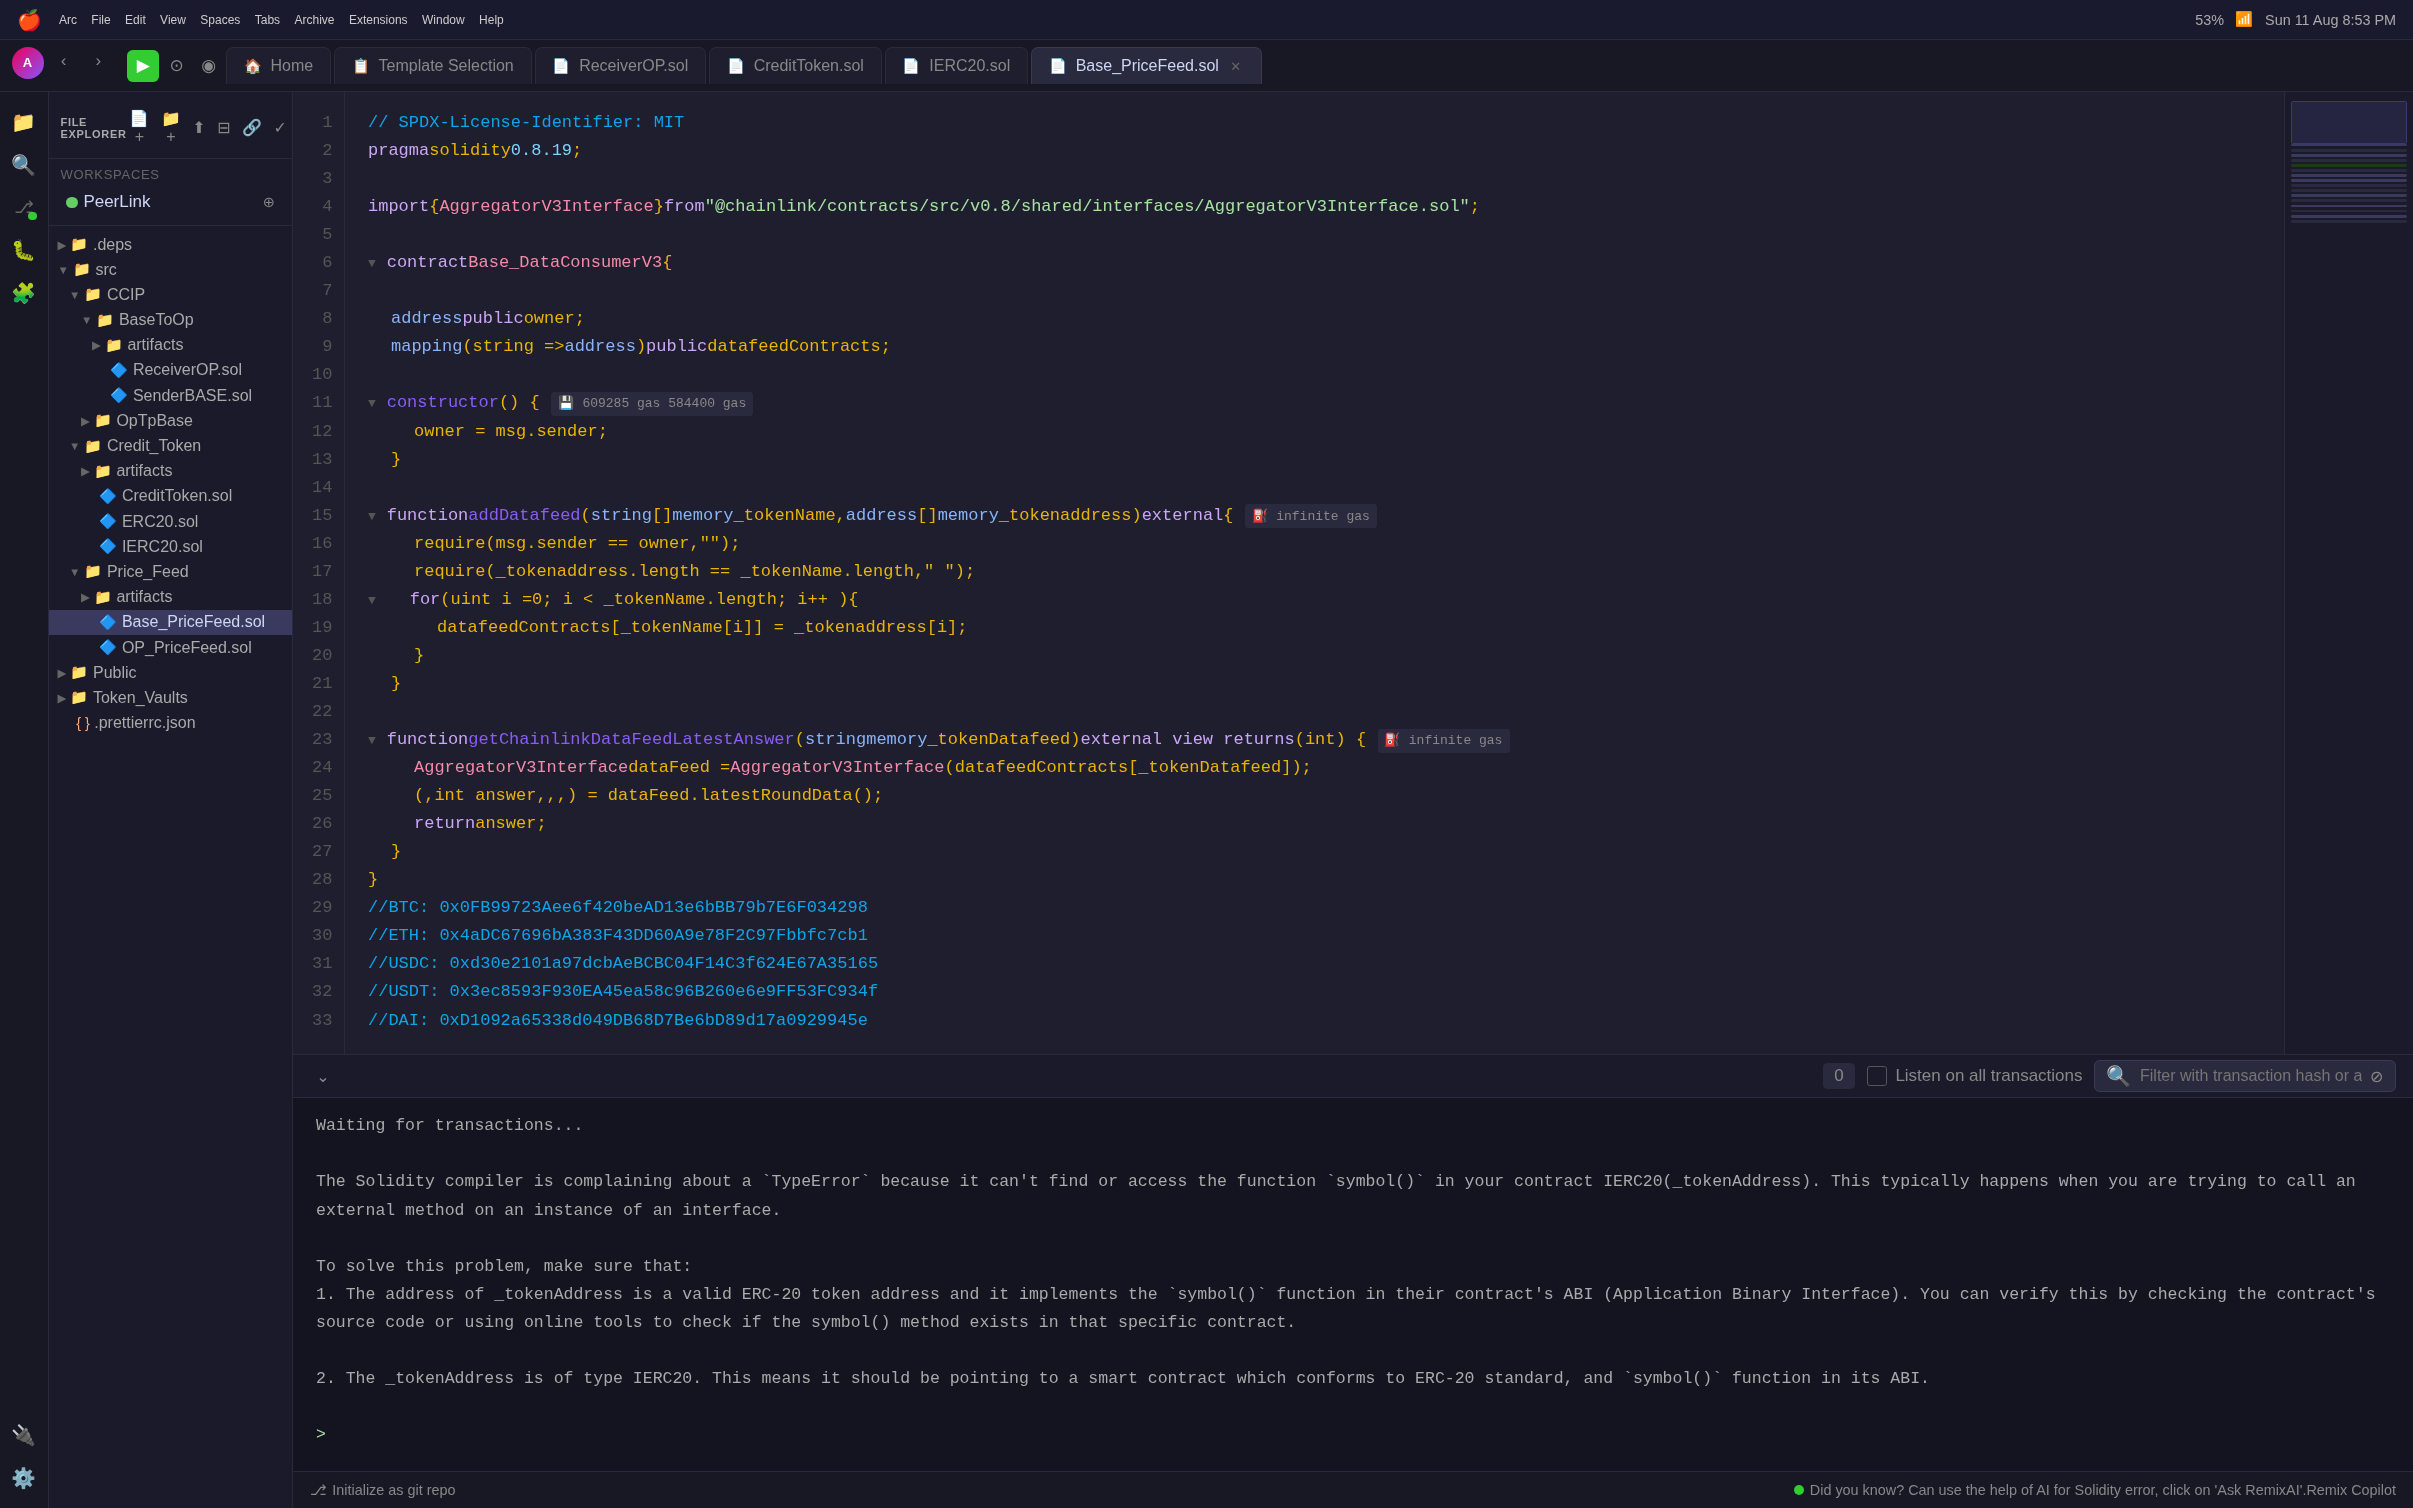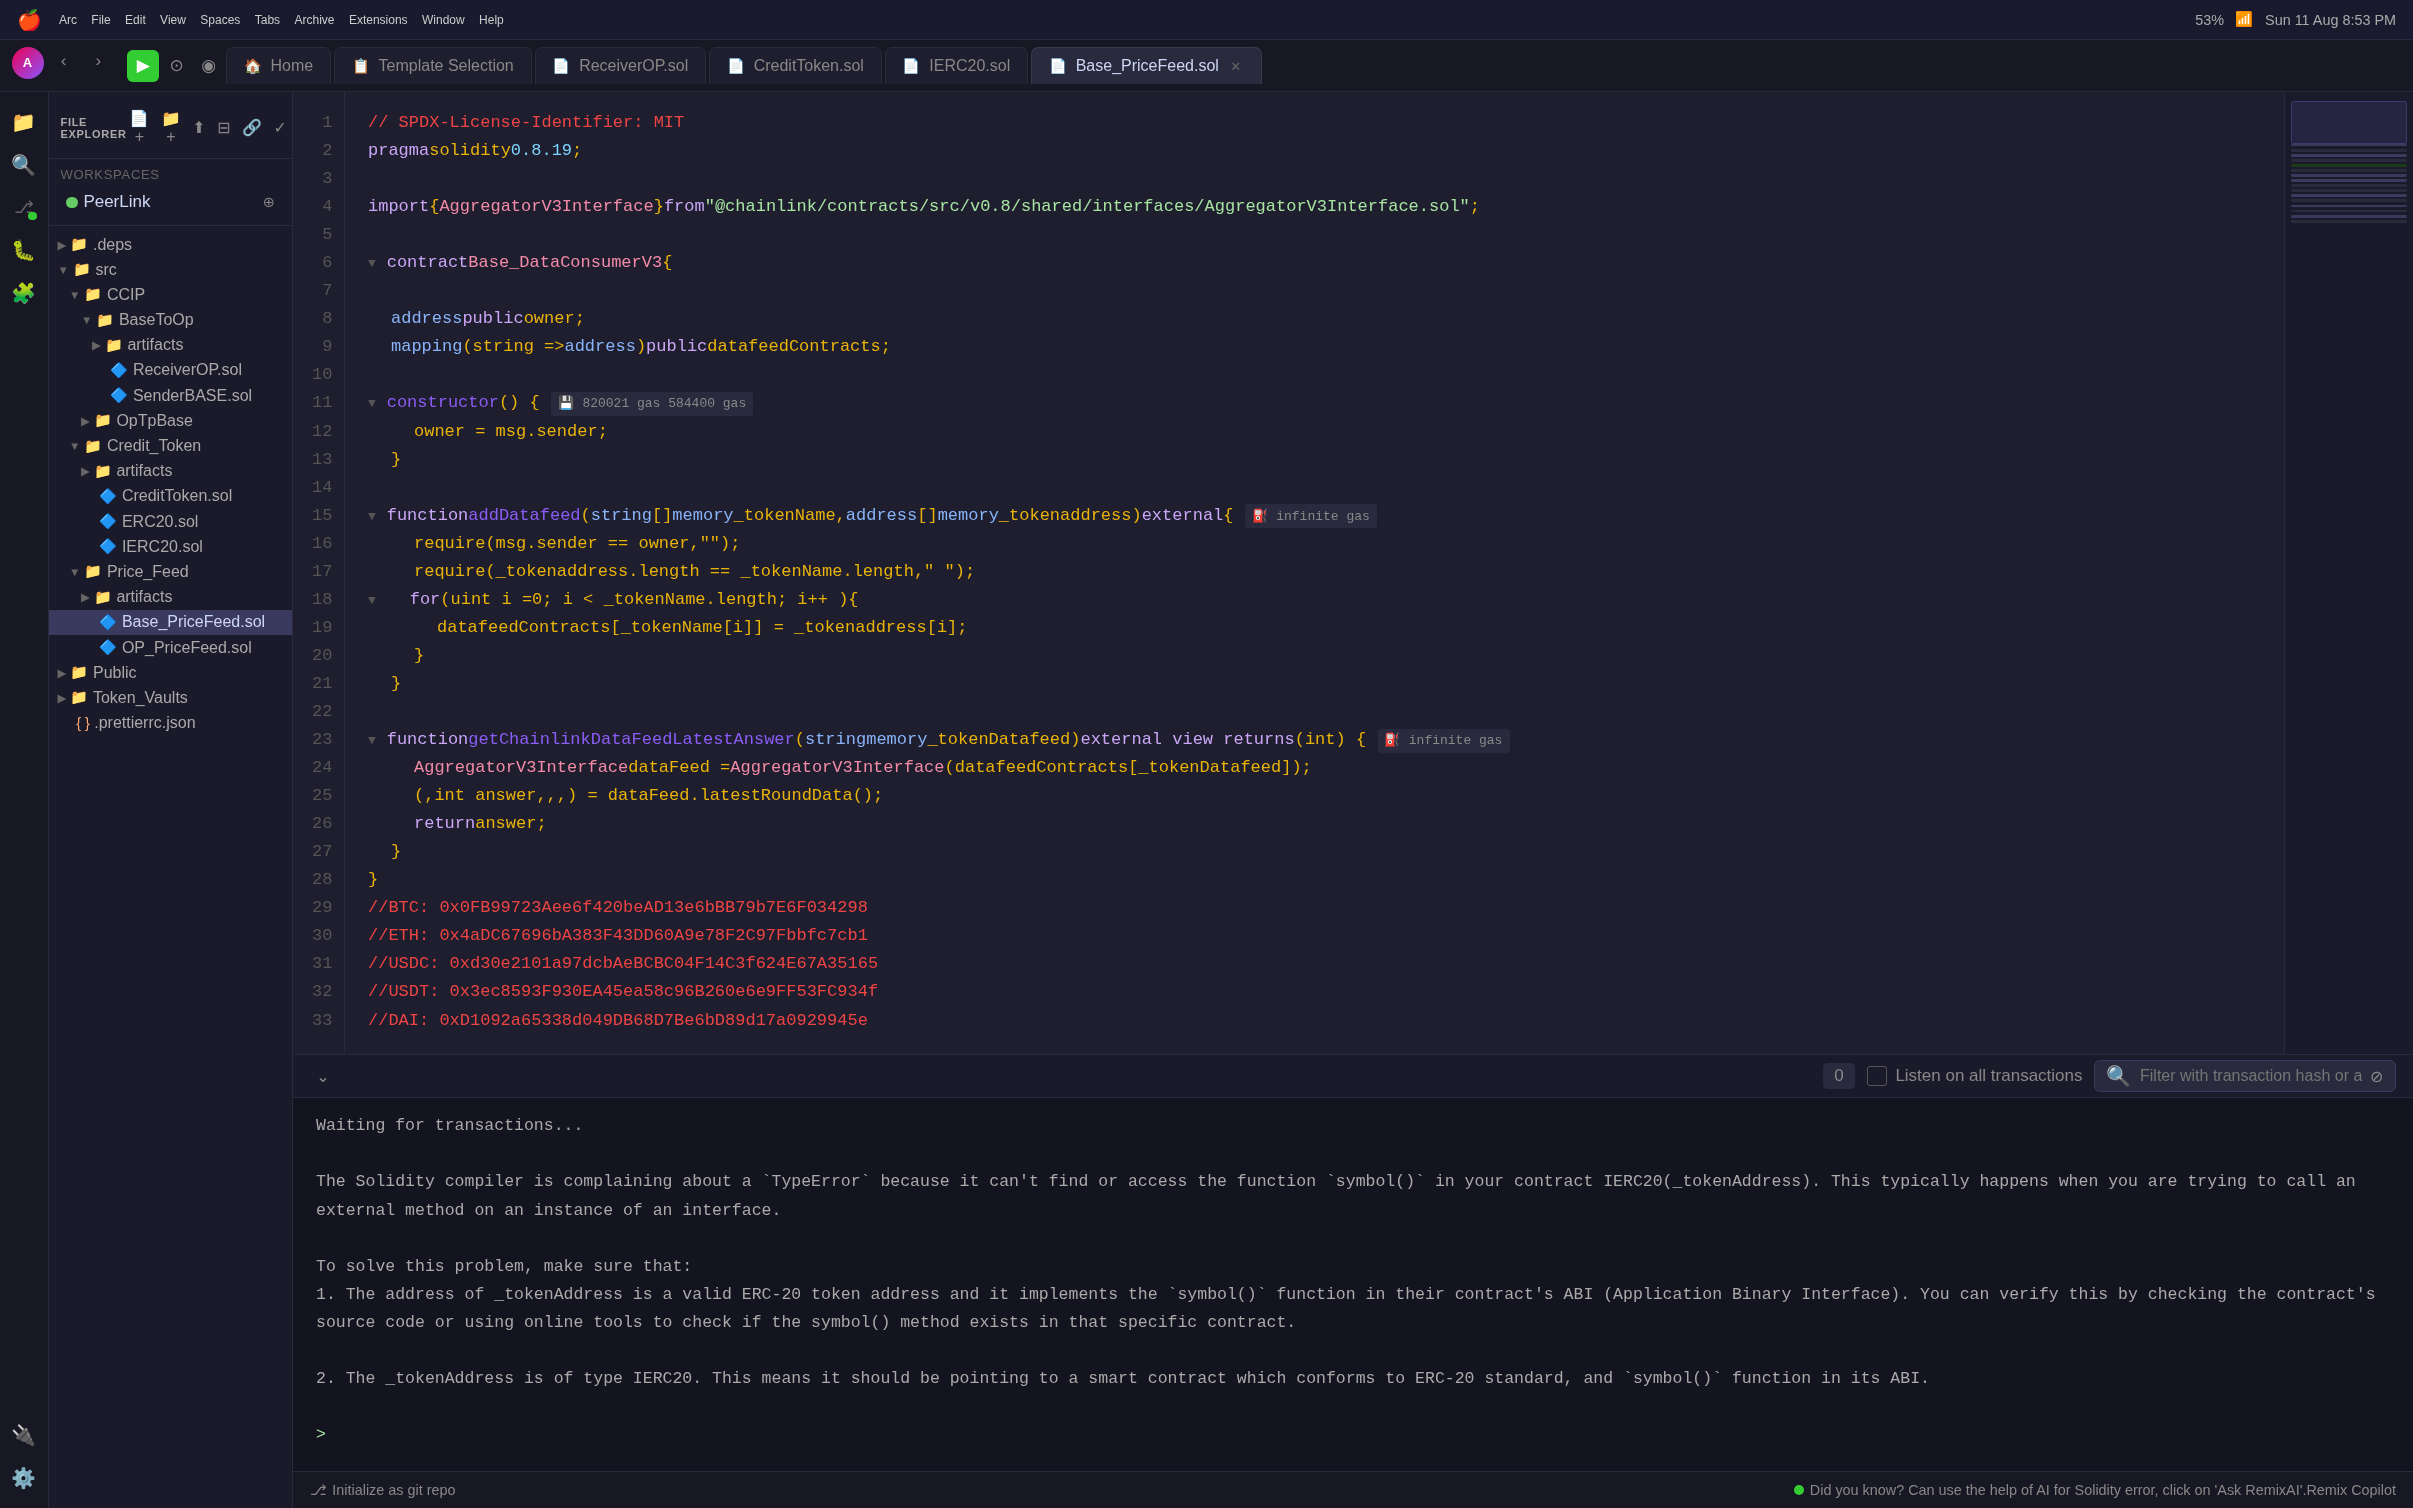--- a/index.html
+++ b/index.html
@@ -304,21 +304,21 @@
       margin-right: 4.3px;
       cursor: pointer;
       width: 14.4px;
       display: inline-block;
     }
     
     .kw { color: #cba6f7; } 
     .kw2 { color: #89b4fa; } 
     .fn { color: #8b5cf6; } 
     .str { color: #a6e3a1; } 
-    .cm { color: #ef4444; text-align: center; } 
+    .cm { color: #0ea5e9; text-align: center; } 
     .num { color: #7dd3fc; } 
     .ty { color: #f38ba8; } 
     .var { color: #eab308; } 
     .gas-badge {
       margin-left: 11.5px;
       font-size: 13px;
       color: #888;
       background: #2a2a3e;
       padding: 1.4px 7.2px;
       border-radius: 2.9px;
@@ -782,21 +782,21 @@
             <span class="kw2">address</span>
             <span class="var">) </span>
             <span class="kw">public</span>
             <span class="var"> datafeedContracts;</span>
         </div>
         <div class="code-line">&nbsp;</div>
         <div class="code-line">
           <span class="code-collapse">▼</span>
           <span class="fn">constructor</span>
             <span class="var">() {</span>
-          <span class="gas-badge">💾 820021 gas  584400 gas</span>
+          <span class="gas-badge">💾 609285 gas  584400 gas</span>
         </div>
         <div class="code-line">
           <span style="padding-left:46px"></span>
           <span class="var">owner = msg.sender;</span>
         </div>
         <div class="code-line">
           <span style="padding-left:23px"></span>
           <span class="var">}</span>
         </div>
         <div class="code-line">&nbsp;</div>

